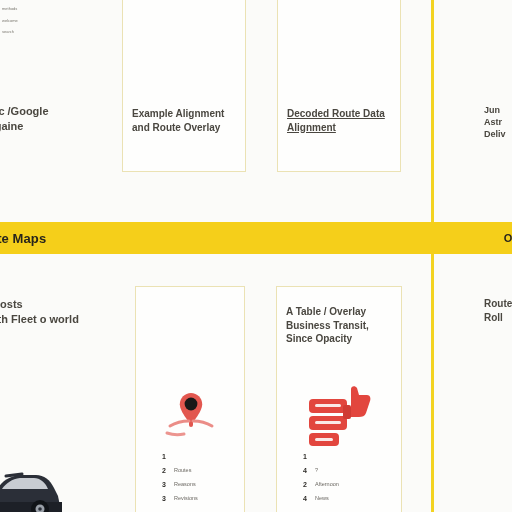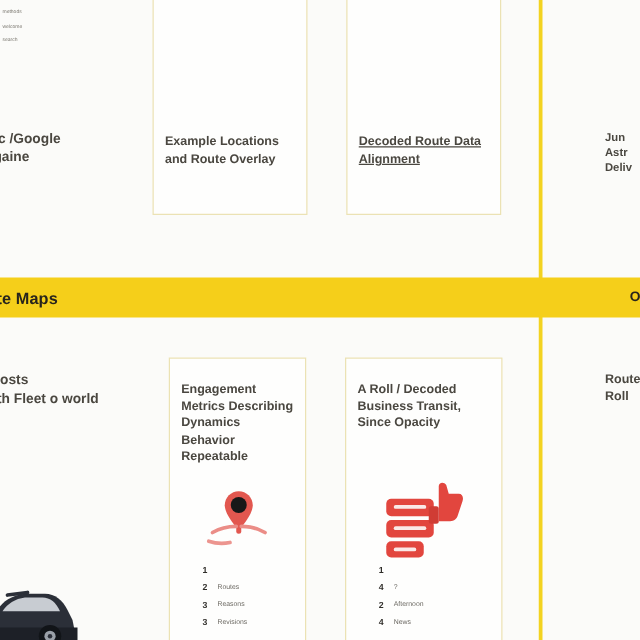--- a/index.html
+++ b/index.html
@@ -151,21 +151,21 @@
 
   <div class="tiny-lines" style="top:3px;">methods
 welcome
 search</div>
 
   <div class="loose" style="left:-12px; top:104px; font-size:11px;">ffic /Google
 ngaine</div>
 
   <div class="card" style="left:122px; top:-20px; width:124px; height:192px;">
 
-    <div class="card-heading" style="top:126px;">Example Locations
+    <div class="card-heading" style="top:126px;">Example Alignment
 and Route Overlay</div>
   </div>
 
   <div class="card" style="left:277px; top:-20px; width:124px; height:192px;">
 
     <div class="card-heading" style="top:126px;text-decoration:underline;">Decoded Route Data
 Alignment</div>
   </div>
 
   <div class="loose" style="left:484px; top:104px; font-size:9px;">Jun
@@ -174,23 +174,20 @@
 
   <div class="banner" style="top:222px;">
     <span class="banner-title">llite Maps</span>
     <span class="banner-right">On</span>
   </div>
 
   <div class="loose" style="left:-14px; top:297px; font-size:11px;">. Costs
 with Fleet o world</div>
 
   <div class="card" style="left:135px; top:286px; width:110px; height:240px;">
-    <div class="card-heading" style="top:18px;">Engagement Metrics
-Describing Dynamics
-Behavior Repeatable</div>
 
     <div class="icon-wrap" style="left:19px; top:98px; width:72px; height:62px;">
       <svg width="72" height="62" viewBox="0 0 72 62" aria-hidden="true">
         <path d="M36 8c-6.2 0-11.2 5-11.2 11.2 0 8 11.2 20 11.2 20s11.2-12 11.2-20C47.2 13 42.2 8 36 8z" fill="#e8554d"></path>
         <circle cx="36" cy="19" r="6.4" fill="#181818"></circle>
         <path d="M36 30 L36 40" stroke="#e8554d" stroke-width="4" stroke-linecap="round"></path>
         <path d="M34 36 C26 36 20 38 15 41" stroke="#ef8c86" stroke-width="3" fill="none" stroke-linecap="round"></path>
         <path d="M38 36 C46 36 52 38 57 41" stroke="#ef8c86" stroke-width="3" fill="none" stroke-linecap="round"></path>
         <path d="M12 48 C18 50 24 50 29 49" stroke="#f0948e" stroke-width="3" fill="none" stroke-linecap="round"></path>
       </svg>
@@ -210,21 +207,21 @@
         <span class="t">Reasons</span>
       </div>
       <div class="numrow">
         <span class="n">3</span>
         <span class="t">Revisions</span>
       </div>
     </div>
   </div>
 
   <div class="card" style="left:276px; top:286px; width:126px; height:240px;">
-    <div class="card-heading" style="top:18px;">A Roll / Decoded
+    <div class="card-heading" style="top:18px;">A Table / Overlay
 Business Transit,
 Since Opacity</div>
 
     <div class="icon-wrap" style="left:22px; top:96px; width:80px; height:66px;">
       <svg width="80" height="66" viewBox="0 0 80 66" aria-hidden="true">
         <rect x="10" y="16" width="38" height="14" rx="4" fill="#e8443c"></rect>
         <rect x="10" y="33" width="38" height="14" rx="4" fill="#e8443c"></rect>
         <rect x="10" y="50" width="30" height="13" rx="4" fill="#e8443c"></rect>
         <rect x="16" y="21" width="26" height="3" rx="1.5" fill="#fbe9e7"></rect>
         <rect x="16" y="38" width="26" height="3" rx="1.5" fill="#fbe9e7"></rect>

